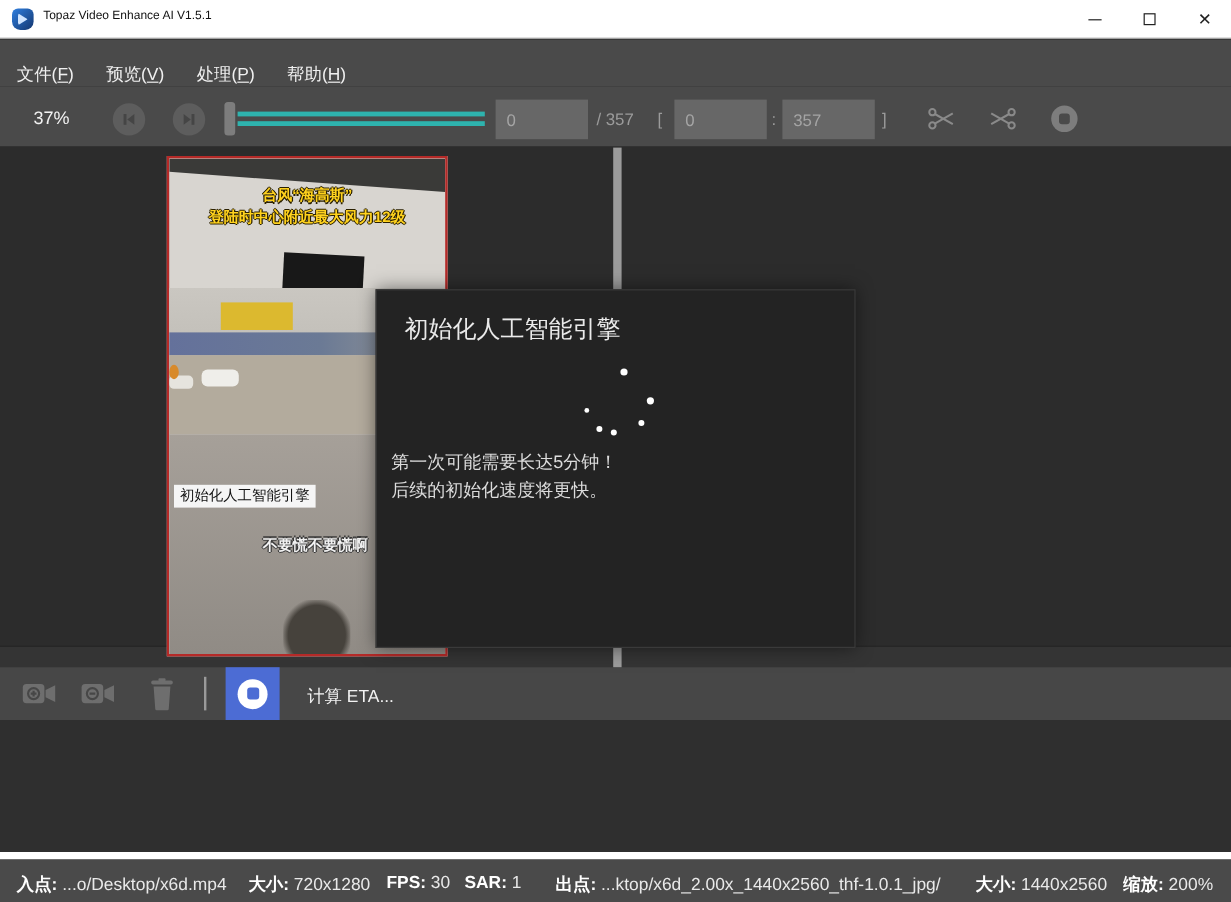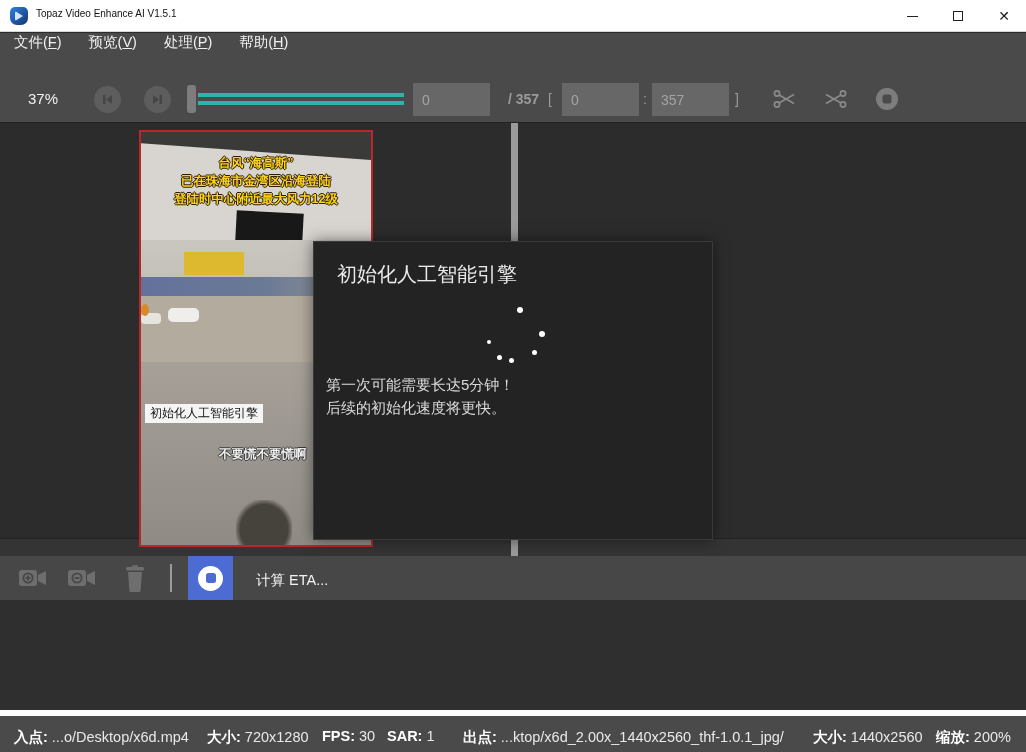--- a/index.html
+++ b/index.html
@@ -12,37 +12,37 @@
   .app-logo { left:10px; top:7px; width:18px; height:18px; background:linear-gradient(135deg,#2f7fe0,#14366e); border-radius:5px 5px 7px 7px; }
   .app-logo::after { content:""; position:absolute; left:5px; top:4px; border-left:8px solid #cfe4ff; border-top:5px solid transparent; border-bottom:5px solid transparent; border-radius:2px; }
   .app-title { left:36px; top:8px; font-size:10px; color:#111; }
   .win-btn { top:0; width:44px; height:32px; display:flex; align-items:center; justify-content:center; color:#222; font-size:13px; }
   .win-min { left:890px; } .win-max { left:936px; } .win-close { left:982px; }
   .min-glyph { width:11px; height:0; border-top:1.6px solid #222; display:block; }
   .max-glyph { width:10px; height:10px; border:1.4px solid #222; display:block; }
   .close-glyph { font-size:14px; line-height:1; }
 
   
-  .menubar { left:0; top:33px; width:1026px; height:39px; background:#4a4a4a; display:flex; align-items:flex-start; padding-left:14px; gap:27px; }
+  .menubar { left:0; top:33px; width:1026px; height:39px; background:#4a4a4a; display:flex; align-items:flex-end; padding-left:14px; gap:27px; }
   .menu-item { color:#f0f0f0; font-size:14.5px; cursor:default; }
   .menu-item u { text-decoration:underline; }
 
   
   .toolbar { left:0; top:72px; width:1026px; height:51px; background:#4a4a4a; border-bottom:1px solid #232323; }
   .zoom-label { left:28px; top:90px; color:#f2f2f2; font-size:15px; }
   .circle-btn { top:86px; width:27px; height:27px; border-radius:50%; background:#5d5d5d; display:flex; align-items:center; justify-content:center; }
   .btn-skip-start { left:94px; } .btn-skip-end { left:144px; }
   .slider-handle { left:187px; top:85px; width:9px; height:28px; background:#7d7d7d; border-radius:3px; }
   .teal-track { left:198px; top:93px; width:206px; height:12px; }
   .teal-bar { position:absolute; left:0; width:100%; height:4px; background:#2eb3ae; }
   .teal-top { top:0; } .teal-bottom { bottom:0; }
   .frame-input { top:83px; width:77px; height:33px; background:#676767; border:none; color:#a4a4a4; font-size:14px; padding-left:9px; font-family:"Liberation Sans",sans-serif; }
   .inp-current { left:413px; } .inp-trim-start { left:562px; } .inp-trim-end { left:652px; }
   .tb-text { top:91px; color:#9b9b9b; font-size:14px; }
-  .t-total { left:508px;font-weight:bold; } .t-bro { left:548px; } .t-colon { left:643px; } .t-brc { left:735px; }
+  .t-total { left:497px; } .t-bro { left:548px; } .t-colon { left:643px; } .t-brc { left:735px; }
   .tool-icon { top:85px; width:30px; height:28px; display:flex; align-items:center; justify-content:center; }
   .ic-trim-start { left:770px; } .ic-trim-end { left:820px; } .ic-stop-top { left:872px; }
 
   
   .main { left:0; top:123px; width:1026px; height:433px; background:#2c2c2c; }
   .bottom-strip { left:0; top:538px; width:1026px; height:18px; background:#343434; border-top:1px solid #232323; }
   .splitter { left:511px; top:123px; width:7px; height:433px; background:#9b9b9b; z-index:3; }
 
   
   .video { left:139px; top:130px; width:234px; height:417px; border:2px solid #b52a28; background:#d8d5d0; overflow:hidden; z-index:2; }
@@ -170,21 +170,20 @@
 </div>
 
 <div class="abs main"></div>
 <div class="abs bottom-strip"></div>
 <div class="abs splitter"></div>
 
 <div class="abs video">
   <div class="abs v-beam"></div>
   <div class="abs v-caption">
     <div>台风“海高斯”</div>
-    <div>已在珠海市金湾区沿海登陆</div>
     <div>登陆时中心附近最大风力12级</div>
   </div>
   <div class="abs v-sign"></div>
   <div class="abs v-bridge"></div>
   <div class="abs v-billboard"></div>
   <div class="abs v-blueband"></div>
   <div class="abs v-water">
     <div class="abs v-car1"></div>
     <div class="abs v-car2"></div>
     <div class="abs v-light"></div>

